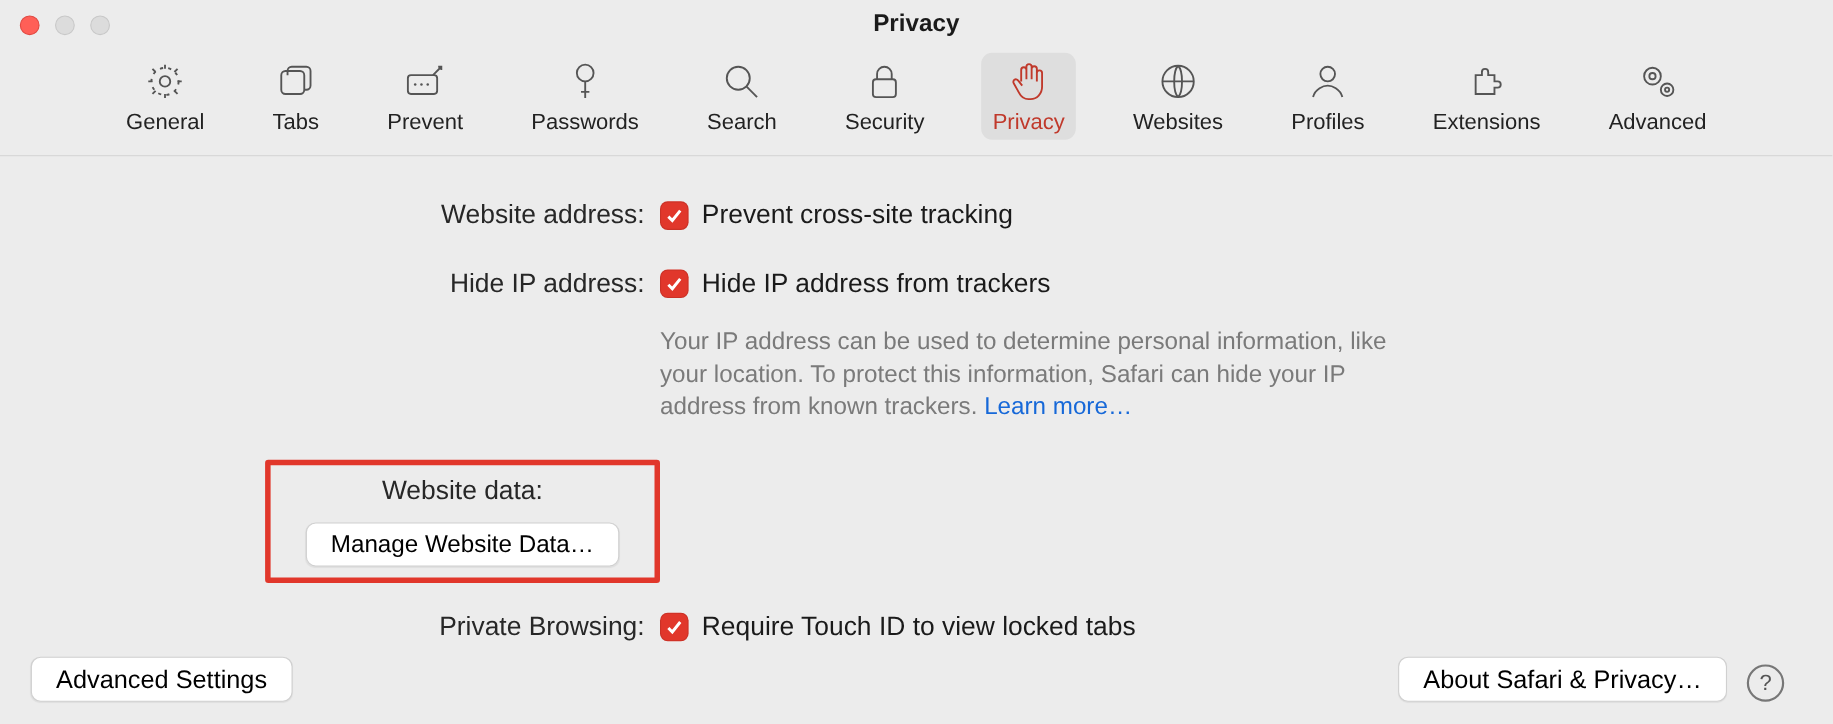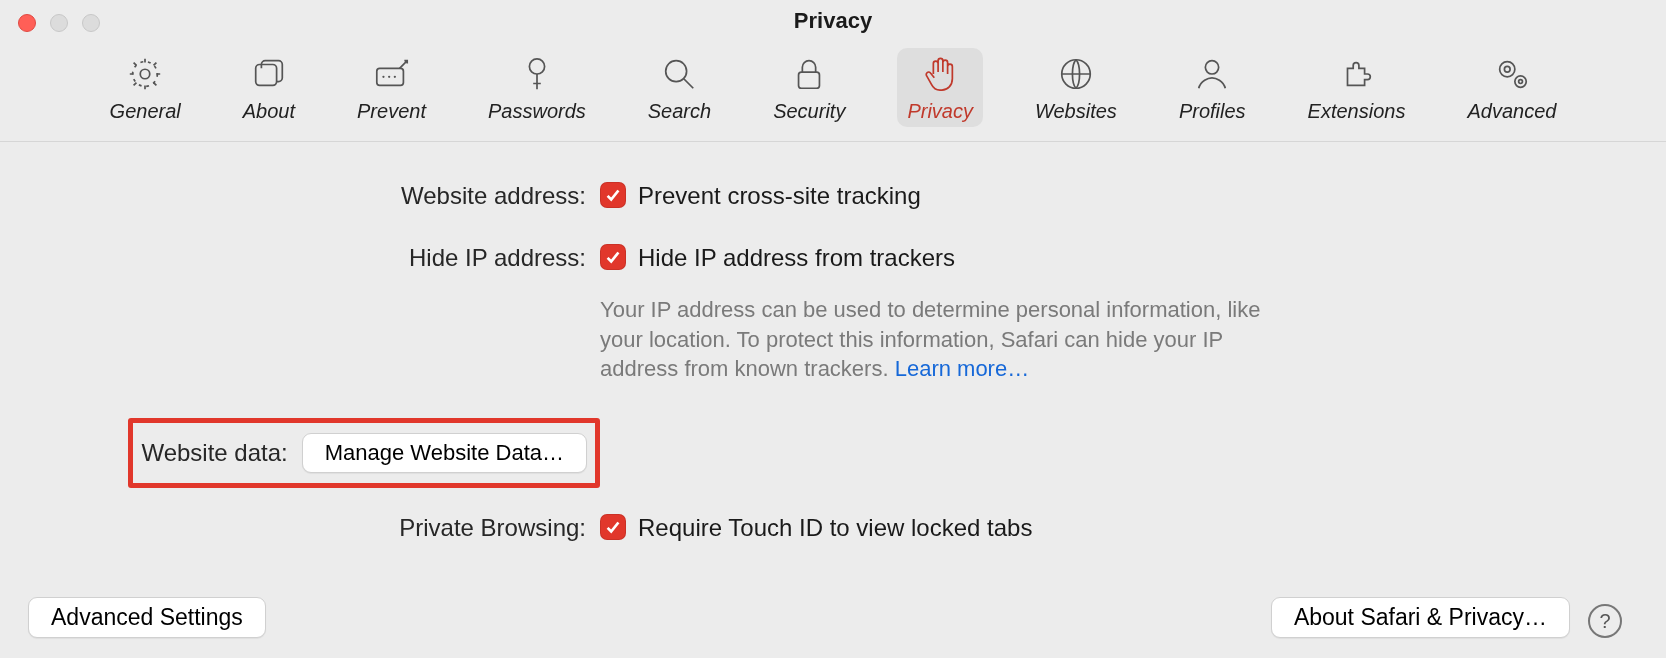--- a/index.html
+++ b/index.html
@@ -4,38 +4,38 @@
 <style>
   * { box-sizing: border-box; margin: 0; padding: 0; }
   html, body { width: 1666px; height: 658px; font-family: -apple-system, "Helvetica Neue", Helvetica, Arial, sans-serif; background: #ececec; color: #1a1a1a; }
   .window { width: 100%; height: 100%; position: relative; display: flex; flex-direction: column; }
   .titlebar { height: 42px; display: flex; align-items: center; position: relative; }
   .traffic { position: absolute; left: 18px; top: 14px; display: flex; gap: 14px; }
   .dot { width: 18px; height: 18px; border-radius: 50%; }
   .dot.red { background: #ff5f57; border: 1px solid #e04942; }
   .dot.grey { background: #dcdcdc; border: 1px solid #c8c8c8; }
   .title { width: 100%; text-align: center; font-weight: 700; font-size: 22px; }
-  .toolbar { display: flex; justify-content: center; gap: 42px; padding: 6px 0 14px 0; border-bottom: 1px solid #d6d6d6; font-style: italic; }
+  .toolbar { display: flex; justify-content: center; gap: 42px; padding: 6px 0 14px 0; border-bottom: 1px solid #d6d6d6; }
   .tab { display: flex; flex-direction: column; align-items: center; gap: 6px; padding: 6px 10px 4px 10px; border-radius: 10px; cursor: default; color: #555; }
   .tab.active { background: #dedede; color: #c0392b; }
   .tab .icon { width: 40px; height: 40px; display:flex; align-items:center; justify-content:center; }
   .tab .icon svg { width: 38px; height: 38px; stroke: #555; fill: none; stroke-width: 1.8; }
   .tab.active .icon svg { stroke: #c0392b; }
   .tab .lbl { font-size: 20px; color: #222; }
   .tab.active .lbl { color: #c0392b; }
   .content { flex: 1; padding: 40px 60px 0 60px; }
   .row { display: flex; align-items: flex-start; margin-bottom: 34px; }
   .label-col { width: 540px; text-align: right; padding-right: 14px; font-size: 24px; color: #272727; white-space: nowrap; }
   .field-col { flex: 1; display:flex; flex-direction:column; font-size: 24px; }
-  .chk-line { display:flex; align-items:flex-start; gap:12px; }
+  .chk-line { display:flex; align-items:center; gap:12px; }
   .chk { width: 26px; height: 26px; border-radius: 7px; background: #e1372b; display:flex; align-items:center; justify-content:center; box-shadow: inset 0 0 0 1px rgba(0,0,0,.1); }
   .chk svg { width:18px; height:18px; stroke:#fff; stroke-width:3; fill:none; }
   .desc { margin-top: 23px; font-size: 22px; color: #7a7a7a; max-width: 680px; line-height: 1.35; }
   .desc a { color: #1668d8; text-decoration:none; }
-  .highlight { border: 5px solid #e1372b; border-radius: 3px; padding: 10px 8px; display:inline-flex; align-items:center; gap:14px; margin-left: -16px; }
+  .highlight { border: 5px solid #e1372b; border-radius: 3px; padding: 10px 32px; display:inline-flex; align-items:center; gap:14px; margin-left: -16px; flex-direction: column; }
   .btn { background: #fff; border: 1px solid #d0d0d0; border-radius: 9px; padding: 6px 22px; font-size: 22px; box-shadow: 0 1px 1px rgba(0,0,0,.06); cursor:default; }
   .bottom { position:absolute; left:0; right:16px; bottom:20px; display:flex; justify-content:space-between; padding: 0 28px; align-items:center; }
   .help { width:34px; height:34px; border-radius:50%; border:2px solid #777; display:flex; align-items:center; justify-content:center; font-size:20px; color:#555; margin-left:18px; }
   .bottom-right { display:flex; align-items:flex-end; }
 </style>
 </head>
 <body>
 
 <div class="window">
 
@@ -61,21 +61,21 @@
       <span class="lbl">General</span>
     </div>
 
     <div class="tab">
       <span class="icon">
         <svg viewBox="0 0 40 40">
             <rect x="6" y="10" width="22" height="22" rx="4"></rect>
             <path d="M12 10V6a4 4 0 0 1 4-4h14a4 4 0 0 1 4 4v14a4 4 0 0 1-4 4h-2" transform="translate(0 4)"></path>
           </svg>
       </span>
-      <span class="lbl">About</span>
+      <span class="lbl">Tabs</span>
     </div>
 
     <div class="tab">
       <span class="icon">
         <svg viewBox="0 0 40 40">
             <rect x="4" y="14" width="28" height="18" rx="3"></rect>
             <circle cx="11" cy="23" r="1.2" fill="#555" stroke="none"></circle>
             <circle cx="17" cy="23" r="1.2" fill="#555" stroke="none"></circle>
             <circle cx="23" cy="23" r="1.2" fill="#555" stroke="none"></circle>
             <path d="M28 14 L36 6 M33 6h3v3"></path>

